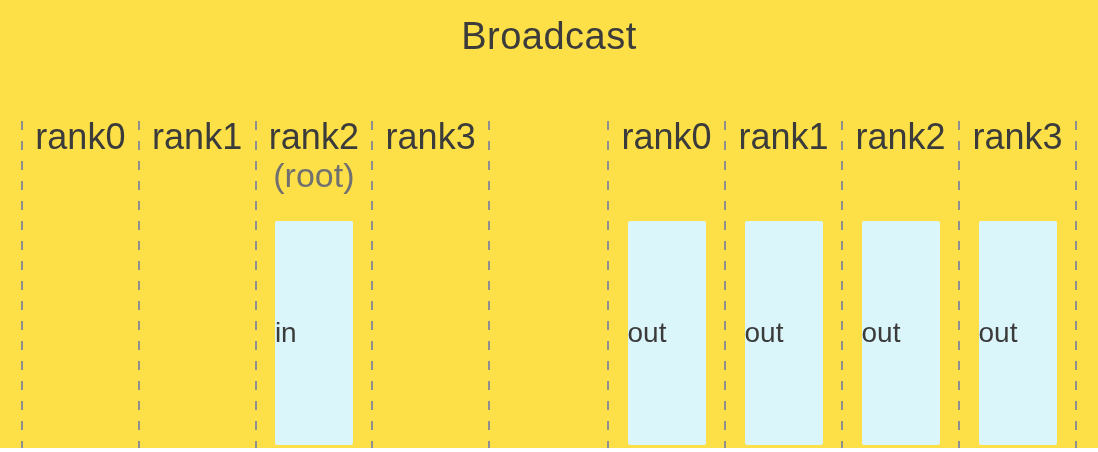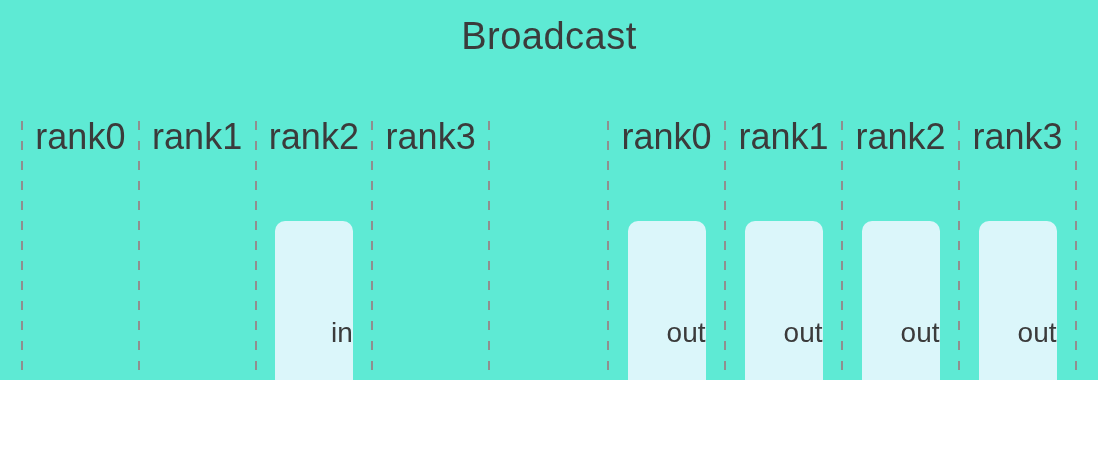--- a/index.html
+++ b/index.html
@@ -4,22 +4,22 @@
 <style>
   html, body {
     margin: 0;
     padding: 0;
     background: #ffffff;
     font-family: "Liberation Sans", sans-serif;
   }
   .stage {
     position: relative;
     width: 1098px;
-    height: 380px;
-    background: #5eead4;
+    height: 448px;
+    background: #fde047;
     overflow: hidden;
   }
   .title {
     position: absolute;
     top: 14px;
     left: 0;
     right: 0;
     text-align: center;
     font-size: 38px;
     line-height: 44px;
@@ -68,25 +68,25 @@
     color: var(--text-muted, #707070);
     white-space: nowrap;
   }
   .buffer-box {
     position: absolute;
     top: 100px;
     left: 50%;
     transform: translateX(-50%);
     width: 78px;
     height: 224px;
-    border-radius: 10px;
+    border-radius: 2px;
     background: var(--box-fill, #dbf6fa);
     display: flex;
     align-items: center;
-    justify-content: flex-end;
+    justify-content: flex-start;
   }
   .buffer-label {
     font-size: 28px;
     color: var(--text-dark, #3b3b3b);
   }
 </style>
 </head>
 <body>
 
 <div class="stage">
@@ -99,20 +99,21 @@
 
   </div>
 <div class="vline"></div>
   <div class="col">
     <div class="rank-label">rank1</div>
 
   </div>
 <div class="vline"></div>
   <div class="col">
     <div class="rank-label">rank2</div>
+    <div class="root-label">(root)</div>
     <div class="buffer-box">
       <span class="buffer-label">in</span>
     </div>
   </div>
 <div class="vline"></div>
   <div class="col">
     <div class="rank-label">rank3</div>
 
   </div>
 <div class="vline"></div>

